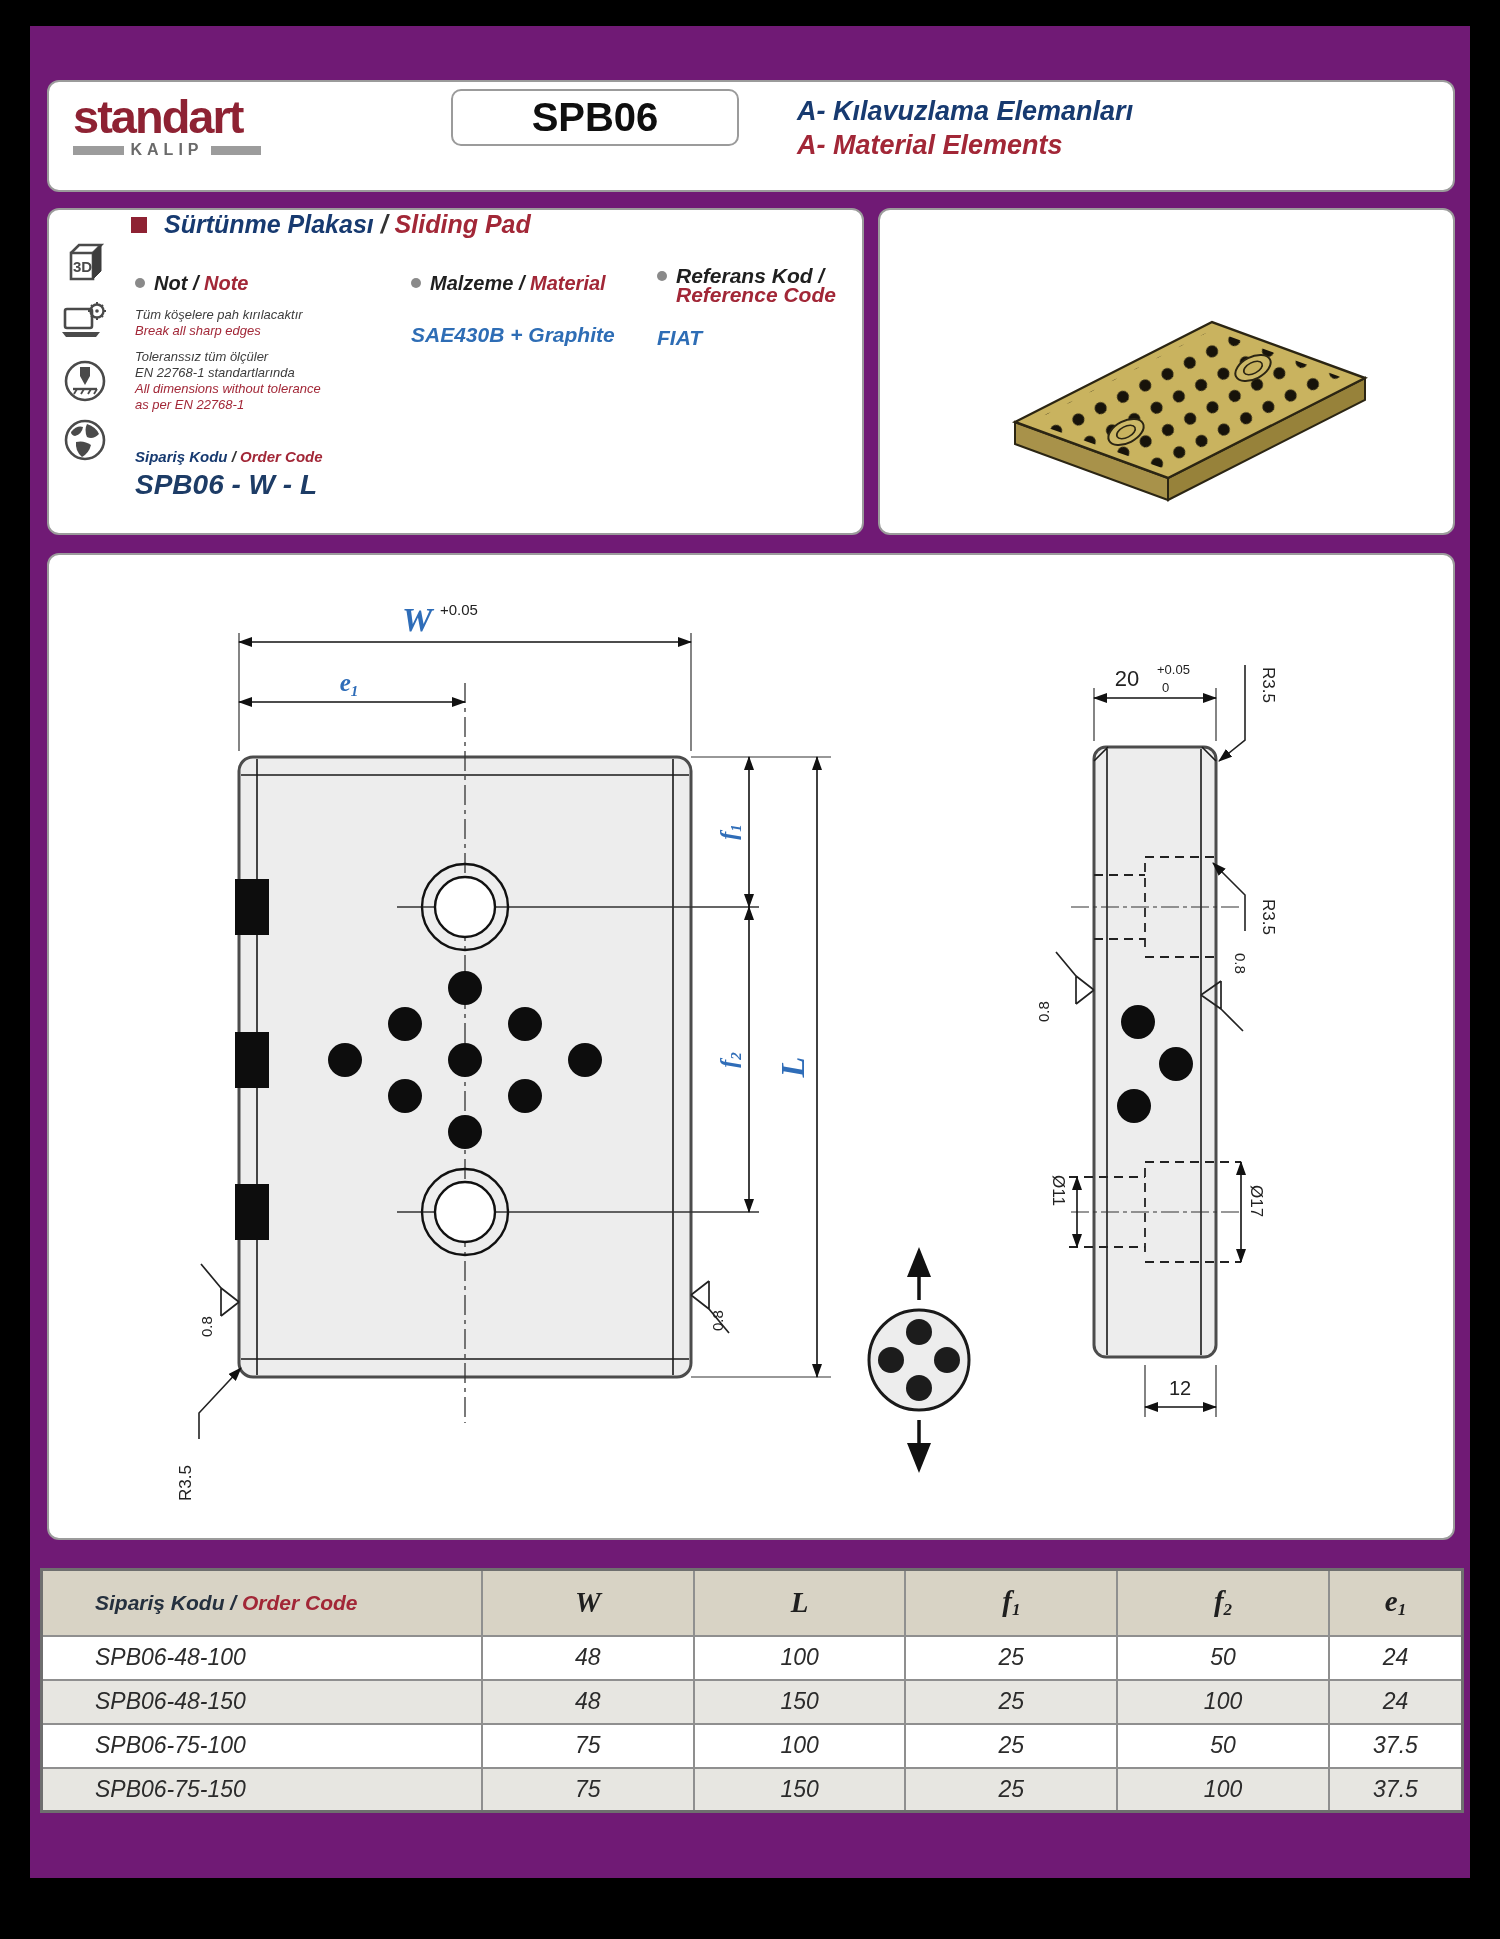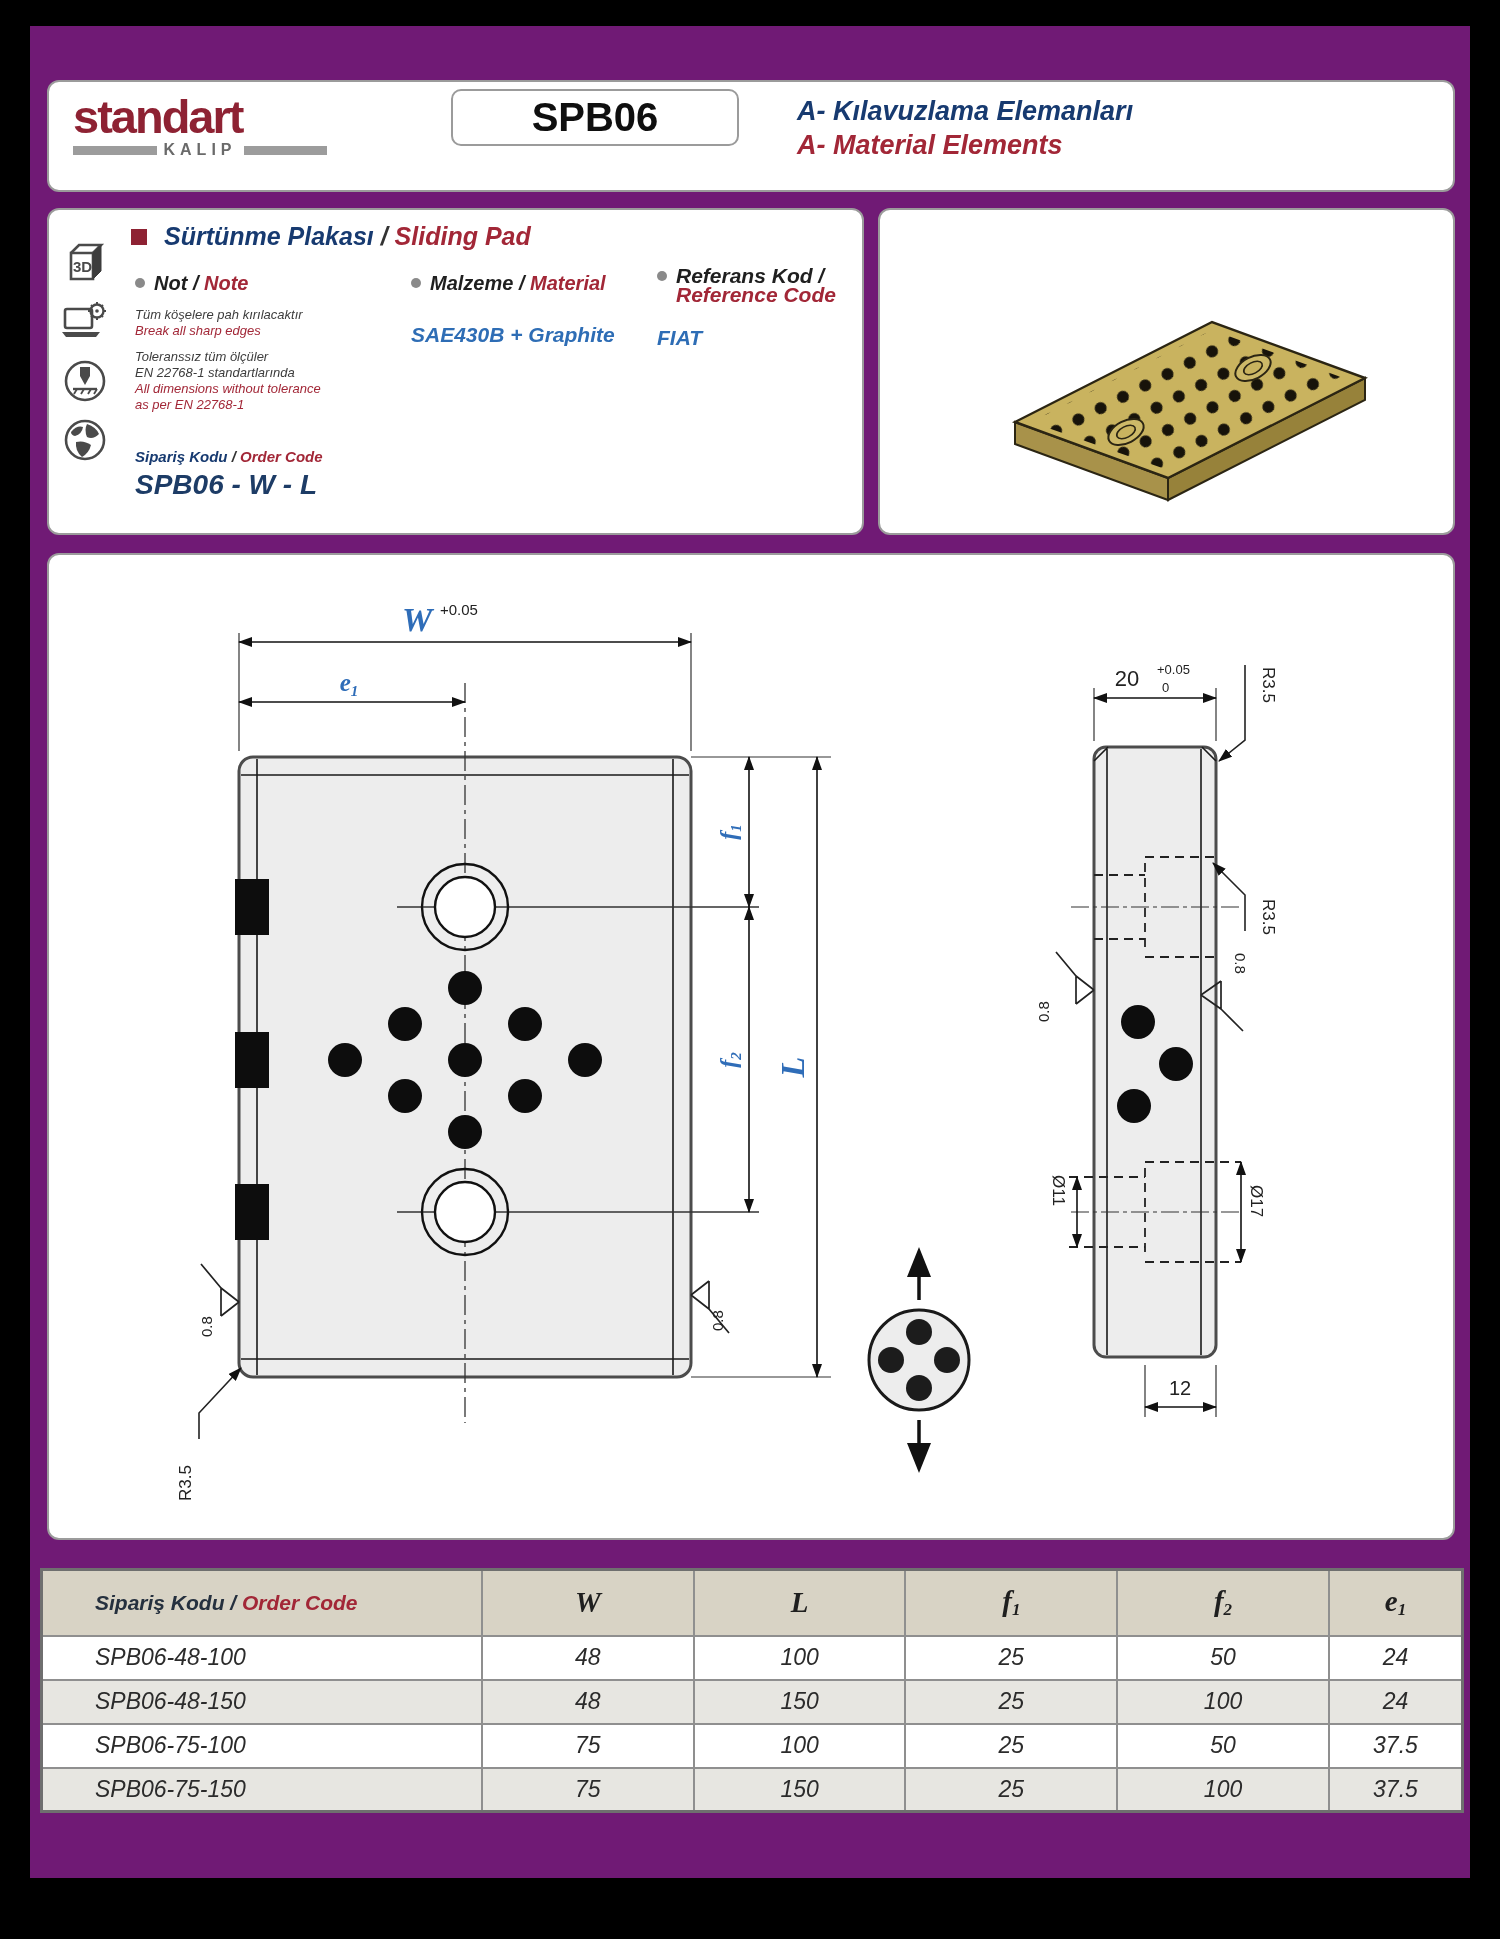--- a/index.html
+++ b/index.html
@@ -6,35 +6,35 @@
   html,body { width:1500px; height:1939px; }
   body { background:#000; position:relative; overflow:hidden;
          font-family:"Liberation Sans", sans-serif; }
   #sheet { position:absolute; left:30px; top:26px; width:1440px; height:1852px; background:#701a75; }
   .box { position:absolute; background:#fff; border:2.5px solid #9b9b9b; border-radius:12px; }
 
   
   #header-box { left:17px; top:54px; width:1408px; height:112px; }
   .logo { position:absolute; left:24px; top:12px; width:240px; }
   .logo-main { font-weight:800; font-size:47px; line-height:46px; color:#8e2233; letter-spacing:-2px; }
-  .logo-sub-row { display:flex; align-items:center; gap:7px; margin-top:1px; width:254px; }
+  .logo-sub-row { display:flex; align-items:center; gap:7px; margin-top:1px; width:188px; }
   .logo-bar { flex:1; height:9px; background:#9c9c9c; }
   .logo-sub { font-weight:bold; font-size:16px; color:#6a6a6a; letter-spacing:5px; }
   .code-box { position:absolute; left:402px; top:7px; width:288px; height:57px;
               border:2.5px solid #9b9b9b; border-radius:10px; display:flex; align-items:center;
               justify-content:center; font-weight:bold; font-size:40px; color:#0f0f0f; }
   .cat { position:absolute; left:748px; top:12px; font-style:italic; font-weight:bold;
          font-size:27px; line-height:34px; }
   .cat-tr { color:#173a70; } .cat-en { color:#a22737; }
 
   
   #info-box { left:17px; top:182px; width:817px; height:327px; }
   .icon-col { position:absolute; left:10px; top:30px; width:52px; }
   .icon-col svg { display:block; margin:0 auto 13px auto; }
-  .title-row { position:absolute; left:82px; top:12px; font-style:italic; font-weight:bold; font-size:25px; }
+  .title-row { position:absolute; left:82px; top:0; font-style:italic; font-weight:bold; font-size:25px; }
   .title-sq { display:inline-block; width:16px; height:16px; background:#8e2233; margin-right:10px; }
   .t-tr { color:#173a70; } .t-sep { color:#333; } .t-en { color:#a22737; }
   .bullet { display:inline-block; width:10px; height:10px; border-radius:50%; background:#8a8a8a;
             margin-right:9px; vertical-align:2px; }
   .lbl { font-style:italic; font-weight:bold; font-size:20px; color:#1f1f1f; }
   .lbl .en { color:#a22737; }
   .note-col { position:absolute; left:86px; top:62px; width:250px; }
   .note-lines { margin-top:12px; font-style:italic; font-size:13px; line-height:16px; }
   .note-b2 { margin-top:10px; }
   .nl-tr { color:#3c3c3c; } .nl-en { color:#a22737; }

